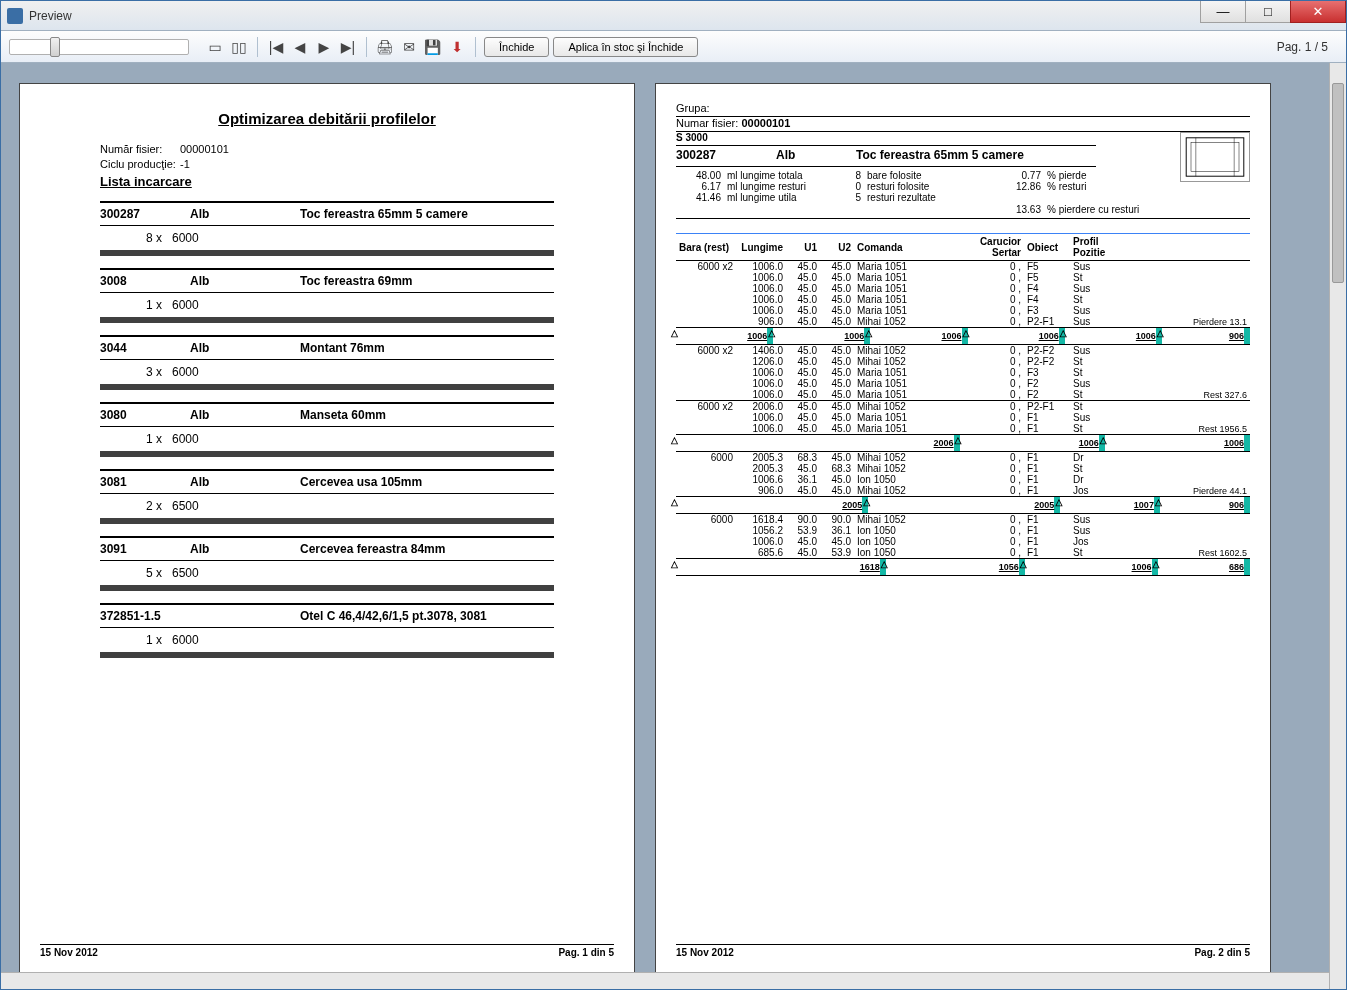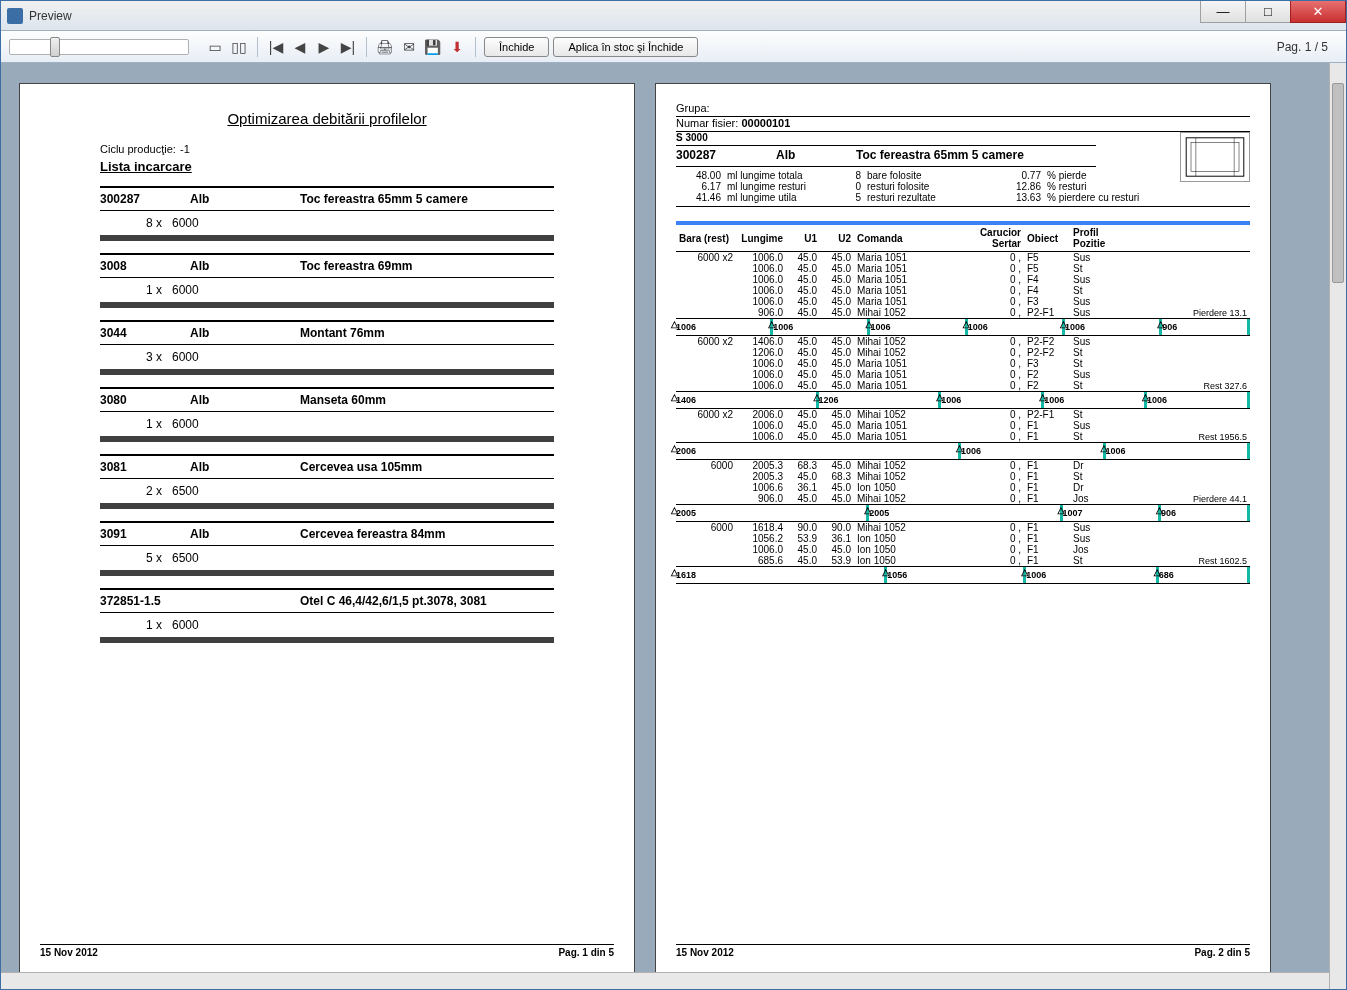--- a/index.html
+++ b/index.html
@@ -18,46 +18,46 @@
   .tool-sep { width: 1px; height: 20px; background: #b0c0d0; margin: 0 4px; }
   .btn { padding: 3px 14px; background: linear-gradient(#fdfdfd,#e8e8e8); border: 1px solid #888; border-radius: 3px; font-size: 11px; cursor: pointer; }
   .page-indicator { margin-left: auto; font-size: 12px; color: #333; margin-right: 10px; }
   .viewer { flex: 1; background: #99aabb; padding: 20px 18px; display: flex; gap: 20px; overflow: hidden; position: relative;}
   .page { background: #fff; border: 1px solid #444; width: 616px; height: 890px; padding: 18px 20px 14px 20px; position: relative; font-size: 11px; }
   .scrollbar-v { position:absolute; right:0; top:0; bottom:0; width:17px; background:#e8e8e8; border-left:1px solid #b0b0b0;}
   .scrollbar-v .thumb-v{position:absolute; left:2px; right:2px; top:20px; height:200px; background:#c0c0c0; border:1px solid #999; border-radius:2px;}
   .scrollbar-h { position:absolute; left:0; right:17px; bottom:0; height:17px; background:#e8e8e8; border-top:1px solid #b0b0b0;}
 
   
-  .p1-title { text-align: center; font-size: 15px; font-weight: normal; text-decoration: underline; margin: 8px 0 16px; }
+  .p1-title { text-align: center; font-size: 15px; font-weight: bold; text-decoration: underline; margin: 8px 0 16px; }
   .meta-row { display: flex; font-size: 11px; margin-bottom: 3px; }
   .meta-row .lbl { width: 80px; }
   .section-title { font-size: 13px; font-weight: bold; text-decoration: underline; margin-top: 4px; }
   .load-block { margin-top: 12px; }
   .load-head { border-top: 2px solid #000; border-bottom: 1px solid #000; padding: 4px 0; display: flex; font-weight: bold; font-size: 12px; }
   .load-head .c1 { width: 90px; }
   .load-head .c2 { width: 110px; }
   .load-head .c3 { flex: 1; }
   .load-line { border-bottom: 6px solid #404040; padding: 5px 0 5px 46px; font-size: 12px; }
   .page-footer { position: absolute; bottom: 14px; left: 20px; right: 20px; border-top: 1px solid #000; padding-top: 2px; display: flex; justify-content: space-between; font-size: 10px; font-weight: bold; }
 
   
   .p2-top .line { border-bottom: 1px solid #000; padding: 1px 0; }
   .summary-box { border-bottom: 1px solid #000; padding: 3px 0; font-size: 10px;}
   .summary-box .row3 { display: flex; }
   .summary-box .sc { display: flex; }
   .summary-box .sn { width: 45px; text-align: right; margin-right: 6px; }
   .cut-table { margin-top: 14px; width: 100%; border-collapse: collapse; font-size: 10px; }
-  .cut-table th { border-bottom: 1px solid #000; border-top: 4px solid #3b82f6; text-align: left; font-weight: bold; padding: 2px 3px; font-size: 10px;}
+  .cut-table th { border-bottom: 1px solid #000; border-top: 1px solid #3b82f6; text-align: left; font-weight: bold; padding: 2px 3px; font-size: 10px;}
   .cut-table td { padding: 0px 3px; white-space: nowrap; }
   .cut-table .num { text-align: right; }
   .bar-row td { border-top: 1px solid #000; }
   .bar-svg-row td { border-top: 1px solid #000; border-bottom: 1px solid #000; padding: 0; }
   .bar-strip { display: flex; height: 16px; align-items: center; font-size: 9px; }
-  .bar-seg { border-right: 3px solid #14b8a6; text-align: left; font-weight: bold; padding-top: 3px; height: 100%; position: relative; }
+  .bar-seg { border-right: 6px solid #14b8a6; text-align: right; font-weight: bold; padding-top: 3px; height: 100%; position: relative; text-decoration: underline; }
   .bar-seg::before { content: "△"; position: absolute; left: -5px; top: 0px; font-size: 9px; color:#000;}
   .profile-svg { width: 70px; height: 50px; border: 1px solid #999; float:right;}
 </style>
 </head>
 <body>
 
 <div class="window">
   <div class="titlebar">
     <div class="app-icon"></div>
     <div class="title">Preview</div>
@@ -88,20 +88,24 @@
     <button class="btn">Închide</button>
     <button class="btn">Aplica în stoc şi Închide</button>
     <div class="page-indicator">Pag. 1 / 5</div>
   </div>
 
   <div class="viewer">
 
     <div class="page">
       <div style="padding: 0 60px;">
         <div class="p1-title">Optimizarea debitării profilelor</div>
+        <div class="meta-row">
+            <span class="lbl">Număr fisier:</span>
+            <span>00000101</span>
+          </div>
         <div class="meta-row">
             <span class="lbl">Ciclu producţie:</span>
             <span>-1</span>
           </div>
         <div class="section-title">Lista incarcare</div>
         <div id="load-blocks">
             <div class="load-block">
     <div class="load-head">
       <span class="c1">300287</span>
       <span class="c2">Alb</span>
@@ -217,21 +221,21 @@
               </div>
               <div class="row3">
     <div class="sc" style="width:160px;">
                   <span class="sn">41.46</span>
                   <span>ml lungime utila</span>
                 </div>
     <div class="sc" style="width:160px;">
                   <span class="sn" style="width:25px;">5</span>
                   <span>resturi rezultate</span>
                 </div>
-    <div class="sc" style="width:170px;">
+    <div class="sc" style="width:170px;margin-top:12px;">
                   <span class="sn">13.63</span>
                   <span>% pierdere cu resturi</span>
                 </div>
               </div>
             </div>
         </div>
       </div>
 
       <table class="cut-table">
         <thead>
@@ -374,31 +378,20 @@
       <td class="num"></td>
       <td class="num">1006.0</td>
       <td class="num">45.0</td>
       <td class="num">45.0</td>
       <td>Maria 1051</td>
       <td class="num">0 ,</td>
       <td>F2</td>
       <td>St</td>
       <td style="font-size:9px;text-align:right;">Rest   327.6</td>
             </tr>
-            <tr class="bar-svg-row">
-              <td colspan="9">
-                <div class="bar-strip">
-                  <div class="bar-seg" style="flex:0.2497335701598579;">1406</div>
-                  <div class="bar-seg" style="flex:0.21420959147424512;">1206</div>
-                  <div class="bar-seg" style="flex:0.17868561278863232;">1006</div>
-                  <div class="bar-seg" style="flex:0.17868561278863232;">1006</div>
-                  <div class="bar-seg" style="flex:0.17868561278863232;">1006</div>
-                </div>
-              </td>
-            </tr>
             <tr class="bar-row">
       <td class="num">6000 x2</td>
       <td class="num">2006.0</td>
       <td class="num">45.0</td>
       <td class="num">45.0</td>
       <td>Mihai 1052</td>
       <td class="num">0 ,</td>
       <td>P2-F1</td>
       <td>St</td>
       <td style="font-size:9px;text-align:right;"></td>

